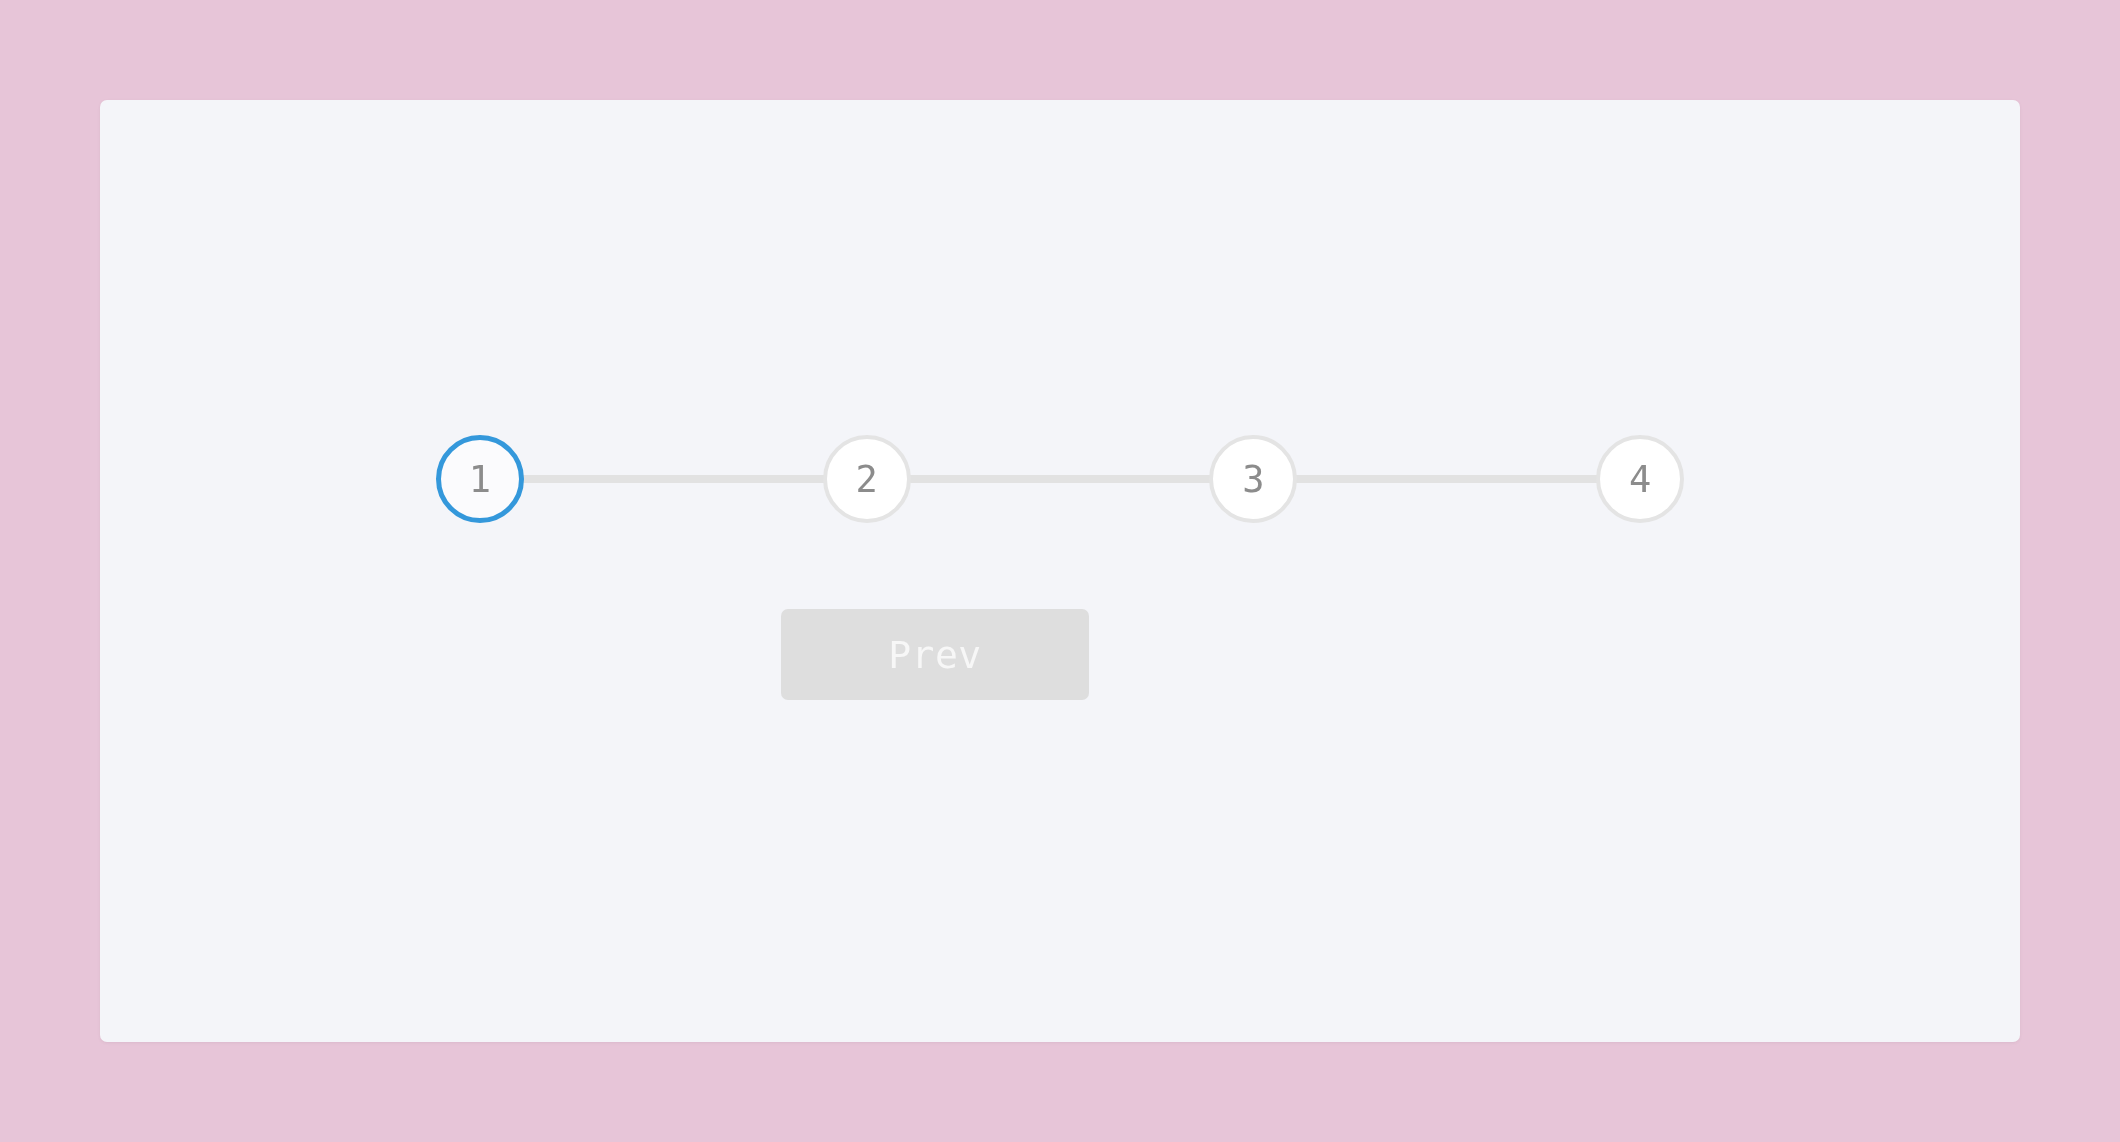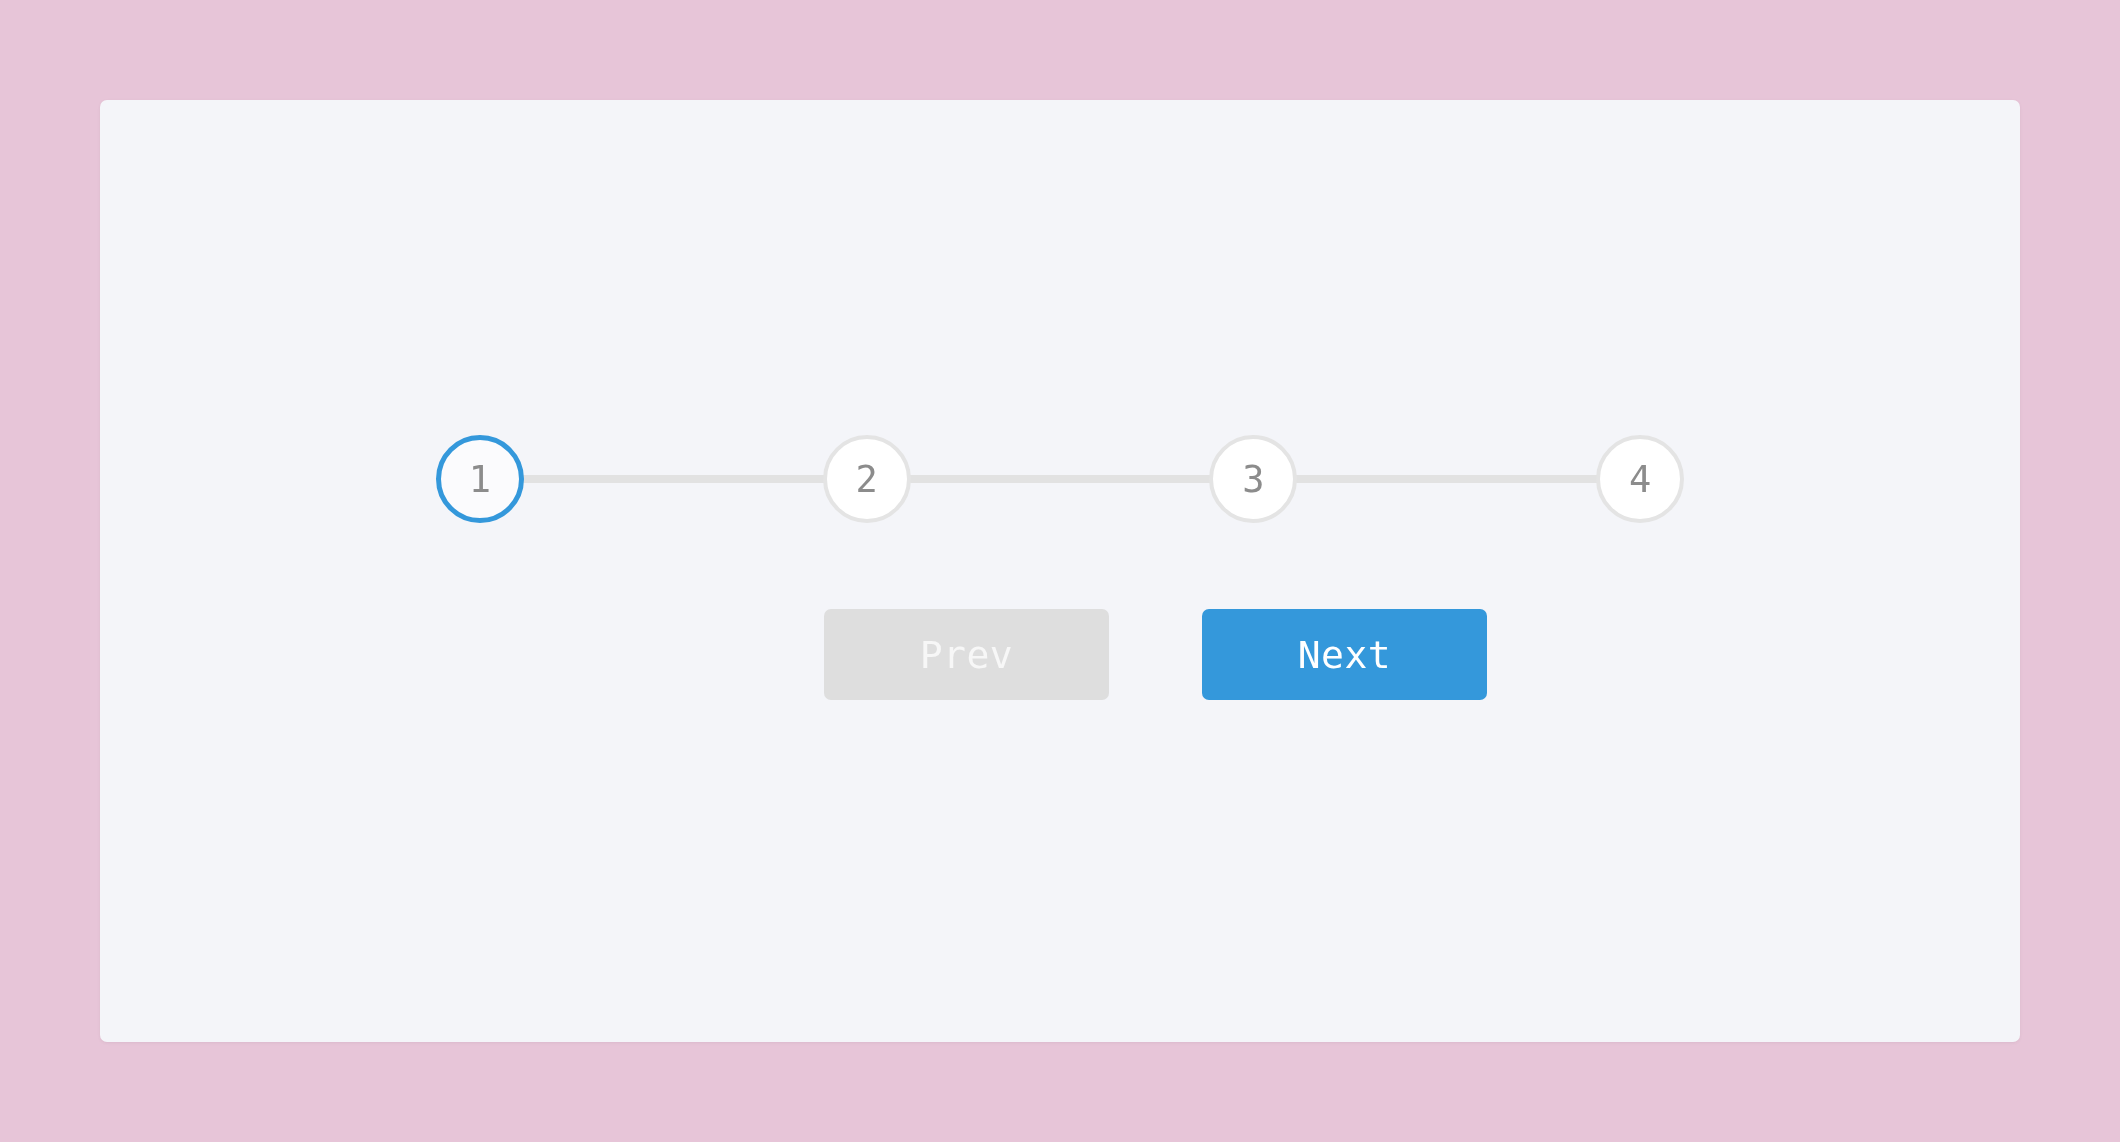--- a/index.html
+++ b/index.html
@@ -97,28 +97,27 @@
     align-items: center;
     gap: 50px;
   }
 
   .btn {
     font-family: "DejaVu Sans Mono", monospace;
     font-size: 38px;
     line-height: 1;
     border: none;
     border-radius: 7px;
-    width: 285px;
+    width: 308px;
     height: 91px;
     display: flex;
     align-items: center;
     justify-content: center;
     padding: 0;
     letter-spacing: 0.5px;
-    margin-left: 43px;
   }
 
   .btn-prev {
     background: #dedede;
     color: #f7f7f7;
     cursor: default;
   }
 
   .btn-next {
     background: #3498db;
@@ -154,17 +153,16 @@
       <div class="step-line"></div>
 
       <div class="step-node inactive">
         <span class="step-index">4</span>
       </div>
 
     </div>
 
     <div class="button-row">
       <button class="btn btn-prev">Prev</button>
-      <button class="btn btn-next">Next</button>
     </div>
 
   </div>
 </div>
 
 </body></html>

